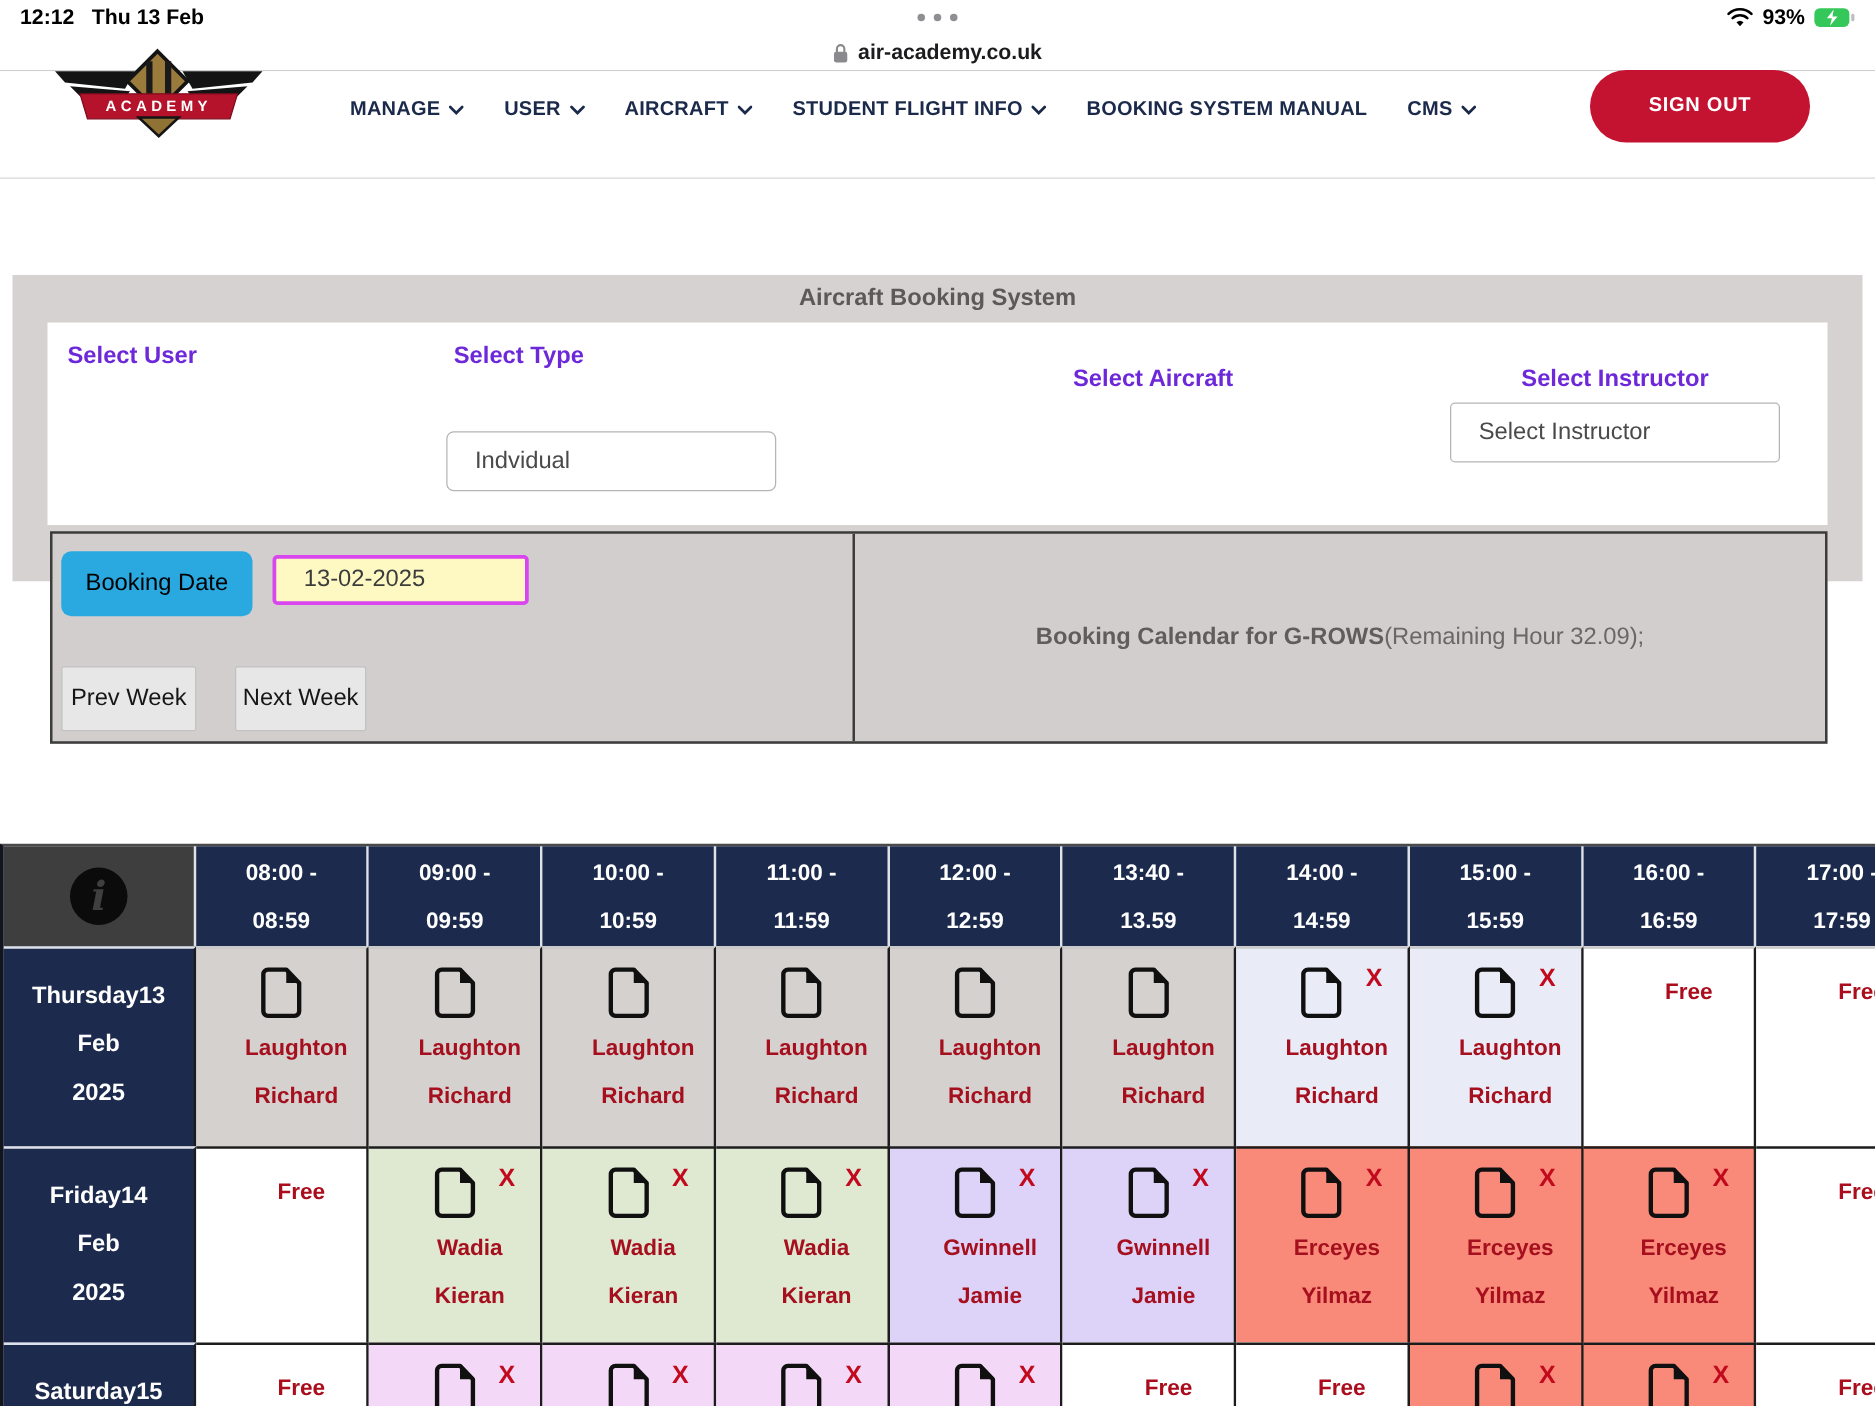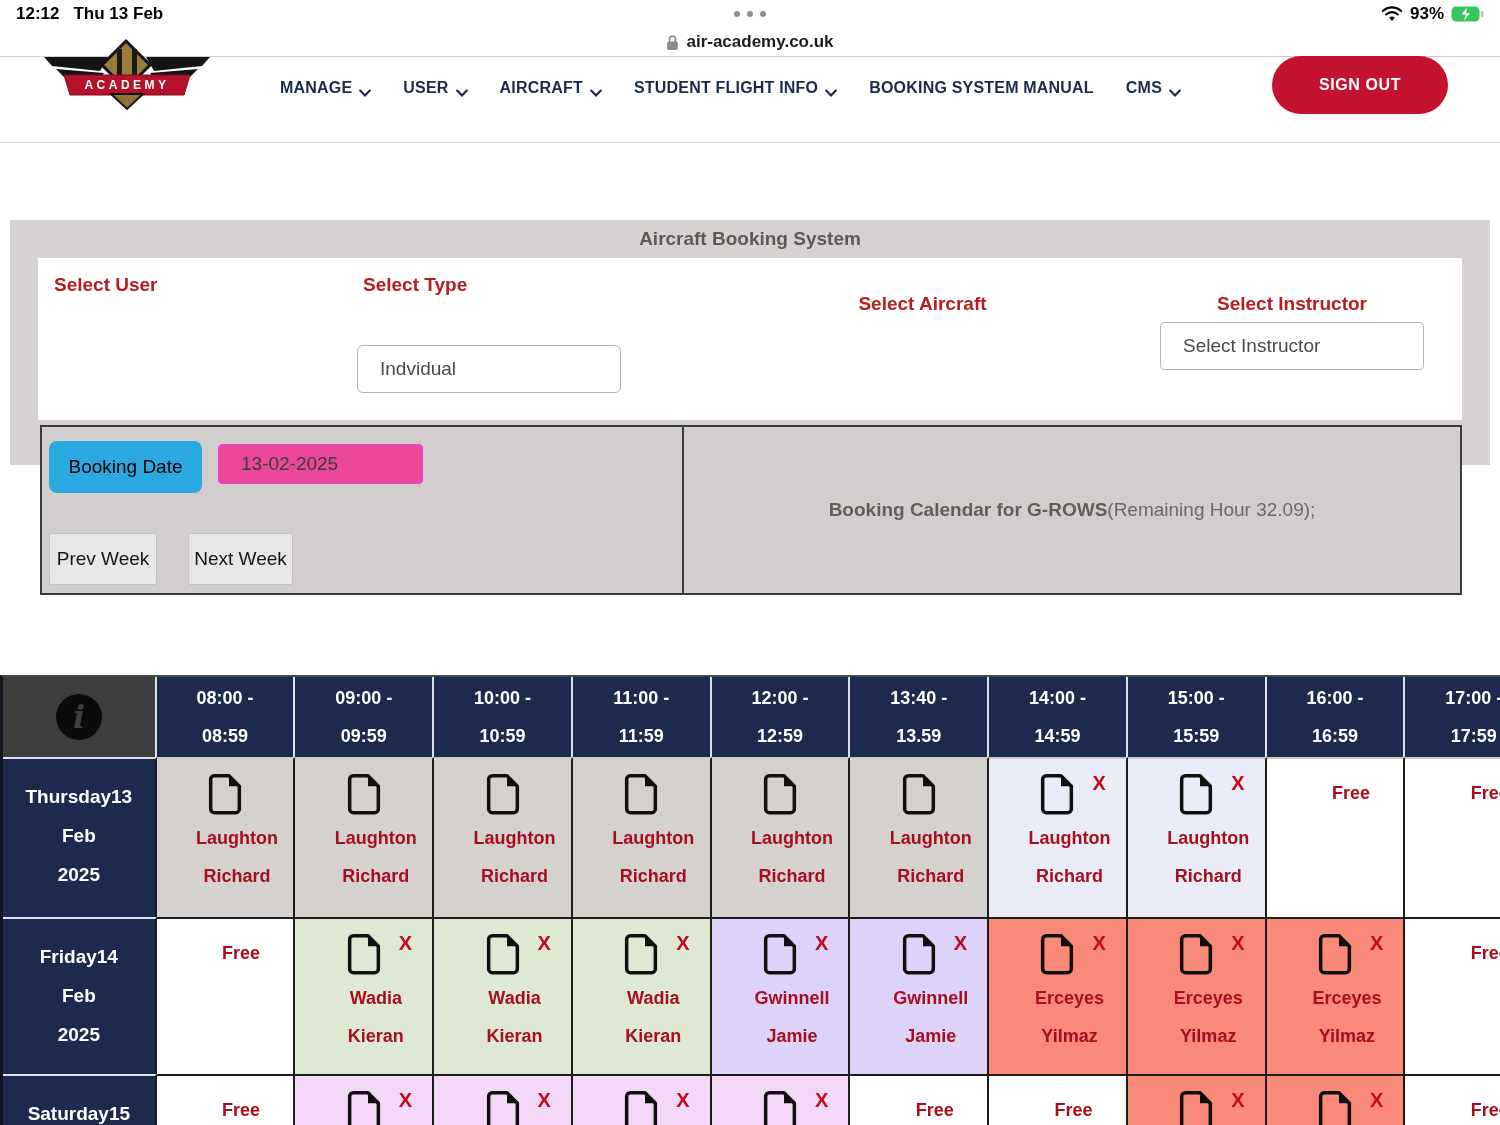--- a/index.html
+++ b/index.html
@@ -19,53 +19,53 @@
   .url-bar { position:absolute; left:0; top:28px; width:1500px; height:29px;
     display:flex; align-items:center; justify-content:center; gap:7px;
     border-bottom:1px solid #cfcfcf; background:#fff; }
   .url-text { font-size:17px; font-weight:700; color:#1c1c1e; }
 
   
   .site-header { position:absolute; left:0; top:57px; width:1500px; height:86px;
     background:#fff; border-bottom:1px solid #d7d7d7; }
   .logo { position:absolute; left:38px; top:0; width:178px; height:52px; overflow:visible; }
   .nav-menu { position:absolute; left:280px; top:22px; display:flex; align-items:center; gap:32px; }
-  .nav-item { display:flex; align-items:flex-end; gap:7px; font-size:16px; font-weight:700;
+  .nav-item { display:flex; align-items:center; gap:7px; font-size:16px; font-weight:700;
     color:#1b2a4a; letter-spacing:.2px; cursor:pointer; white-space:nowrap; }
   .nav-item .chev { width:12px; height:8px; color:#1b2a4a; }
   .signout-btn { position:absolute; right:52px; top:-1px; width:176px; height:58px;
     background:#c41231; color:#fff; border:none; border-radius:29px;
     font-family:"Liberation Sans",sans-serif; font-size:16px; font-weight:700; letter-spacing:.6px; cursor:pointer; }
 
   
   .panel-top { position:absolute; left:10px; top:220px; width:1480px; height:245px; background:#d6d2d1; }
   .panel-title { position:absolute; left:0; right:0; top:8px; text-align:center;
     font-size:19px; font-weight:700; color:#5c5957; }
   .form-card { position:absolute; left:28px; top:38px; width:1424px; height:162px; background:#fff; }
-  .f-label { position:absolute; font-size:19px; font-weight:700; color:#b91c1c; }
+  .f-label { position:absolute; font-size:19px; font-weight:700; color:#6d28d9; }
   .f-input { position:absolute; height:48px; border:1px solid #b5b5b5; border-radius:6px;
     font-family:"Liberation Sans",sans-serif; font-size:19px; color:#4a4a4a; padding-left:22px; background:#fff; }
   .lbl-user { left:16px; top:16px; }
   .lbl-type { left:325px; top:16px; }
   .lbl-aircraft { left:754px; top:35px; width:261px; text-align:center; }
   .lbl-instructor { left:1122px; top:35px; width:264px; text-align:center; }
   .inp-user { left:9px; top:87px; width:263px; }
   .inp-type { left:319px; top:87px; width:264px; }
   .inp-aircraft { left:754px; top:64px; width:261px; border-radius:4px; }
   .inp-instructor { left:1122px; top:64px; width:264px; border-radius:4px; }
 
   
   .panel-booking { position:absolute; left:40px; top:425px; width:1422px; height:170px;
     background:#d2cecd; border:2px solid #3c3c3c; }
   .pb-divider { position:absolute; left:640px; top:0; bottom:0; width:2px; background:#3c3c3c; }
   .date-btn { position:absolute; left:7px; top:14px; width:153px; height:52px; background:#2aa9e1;
     color:#000000; border:none; border-radius:8px; font-family:"Liberation Sans",sans-serif;
     font-size:19px; cursor:pointer; }
-  .date-input { position:absolute; left:176px; top:17px; width:205px; height:40px; background:#ec4899;
-    border:1px solid #d946ef; border-radius:4px; font-family:"Liberation Sans",sans-serif;
+  .date-input { position:absolute; left:176px; top:17px; width:205px; height:40px; background:#fef9c3;
+    border:3px solid #d946ef; border-radius:4px; font-family:"Liberation Sans",sans-serif;
     font-size:19px; color:#3c3c3c; padding-left:22px; }
   .week-btn { position:absolute; top:106px; height:52px; background:#e8e7e7; border:1px solid #c2c2c2;
     border-radius:2px; font-family:"Liberation Sans",sans-serif; font-size:19px; color:#161616; cursor:pointer; }
   .prev-btn { left:7px; width:108px; }
   .next-btn { left:146px; width:105px; }
   .cal-title { position:absolute; left:642px; right:0; top:0; bottom:0;
     display:flex; align-items:center; justify-content:center; font-size:19px; color:#6b6766; }
   .cal-title b { color:#615d5b; }
 
   

